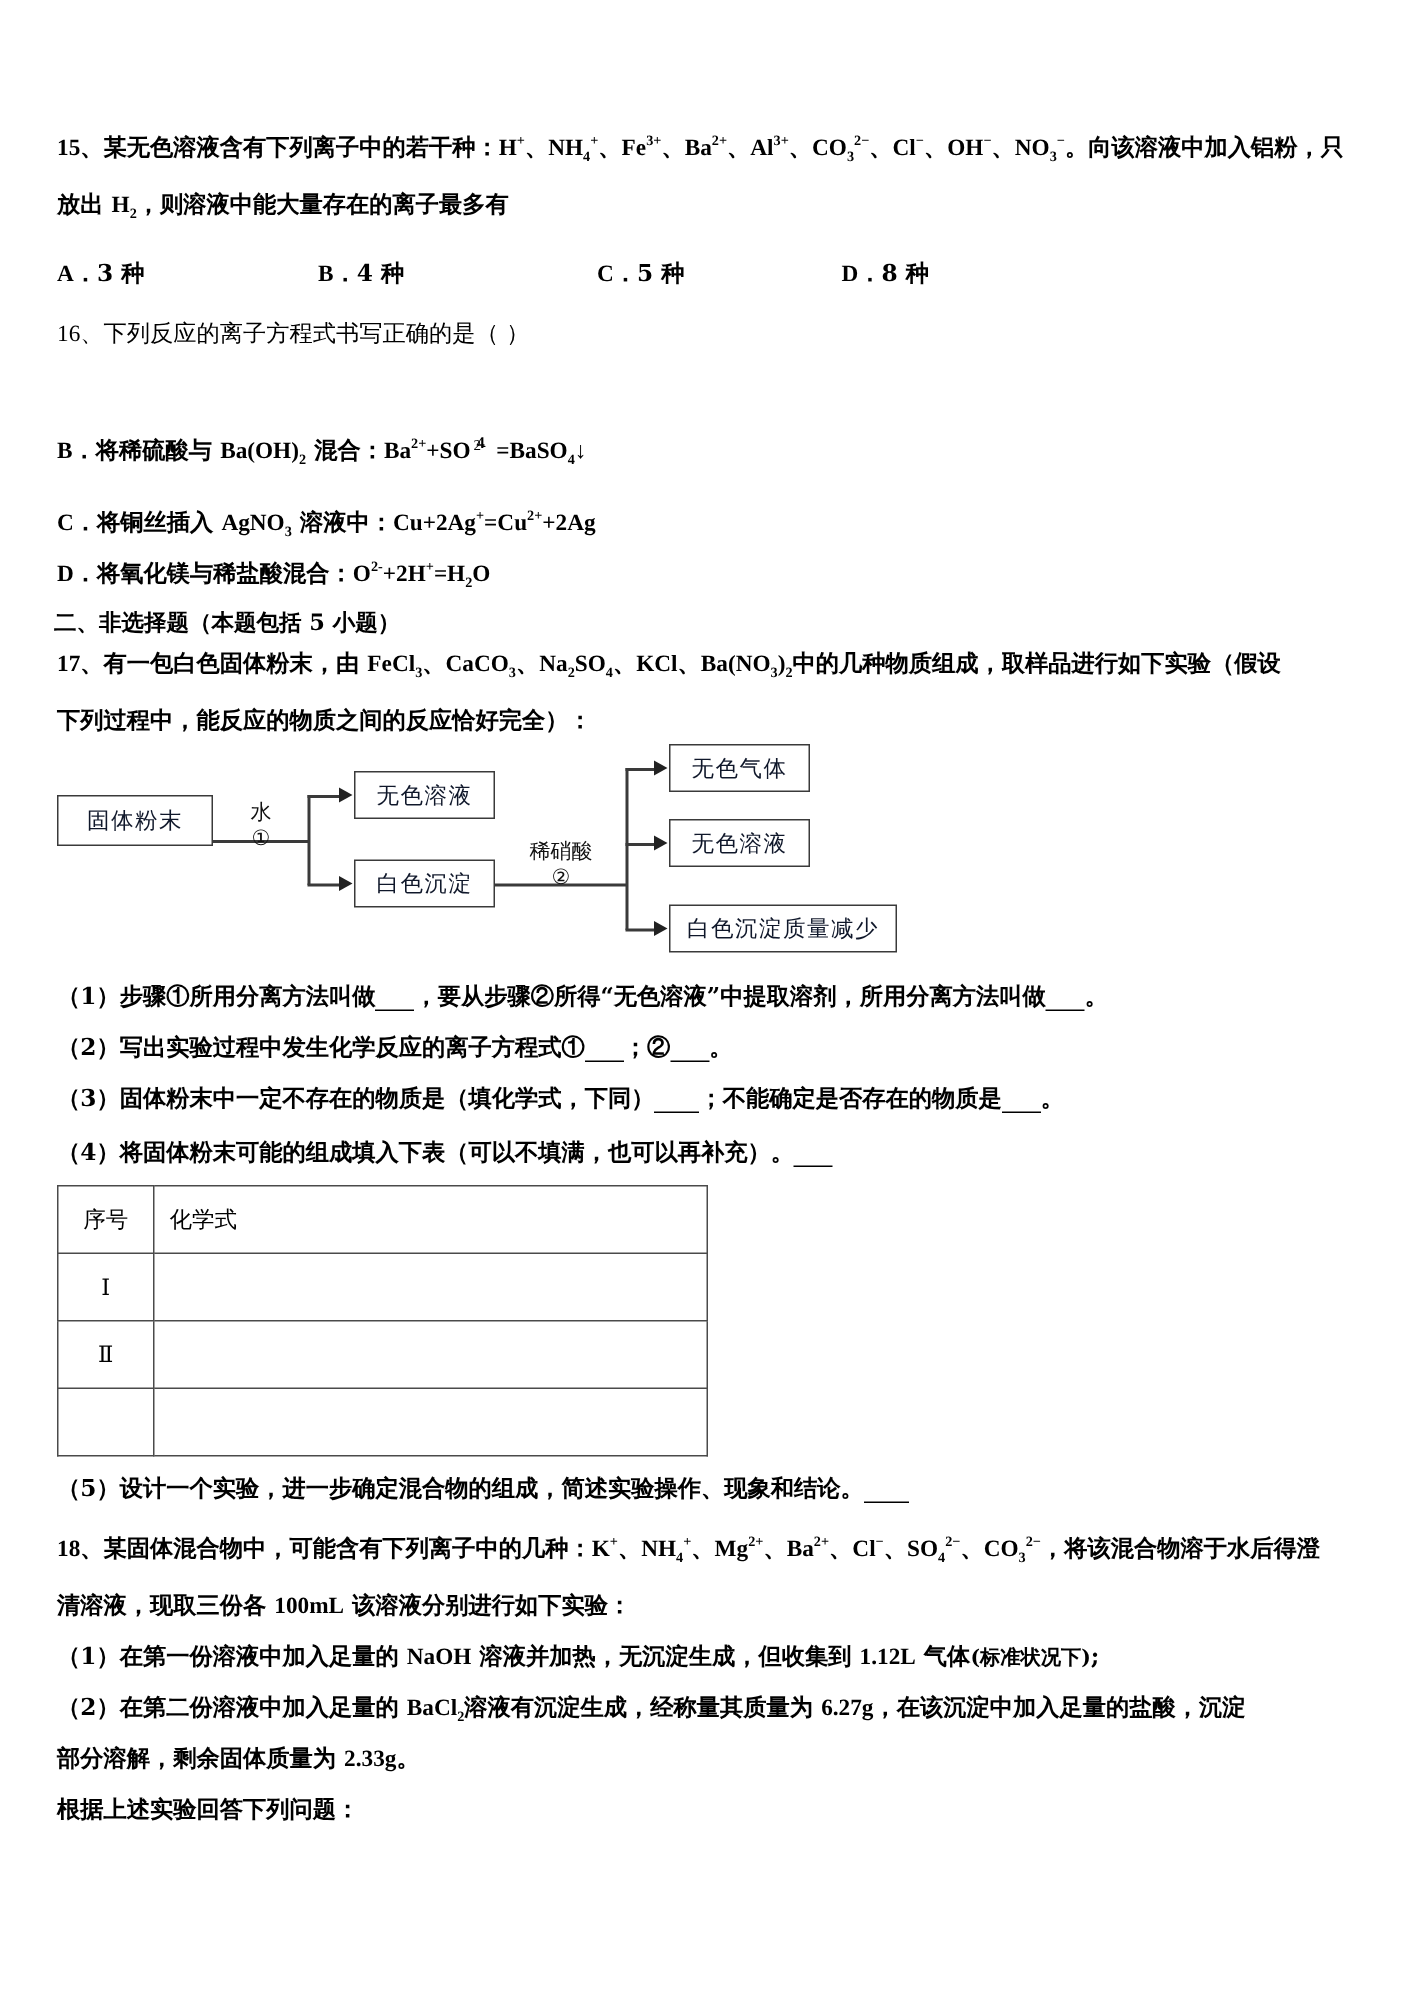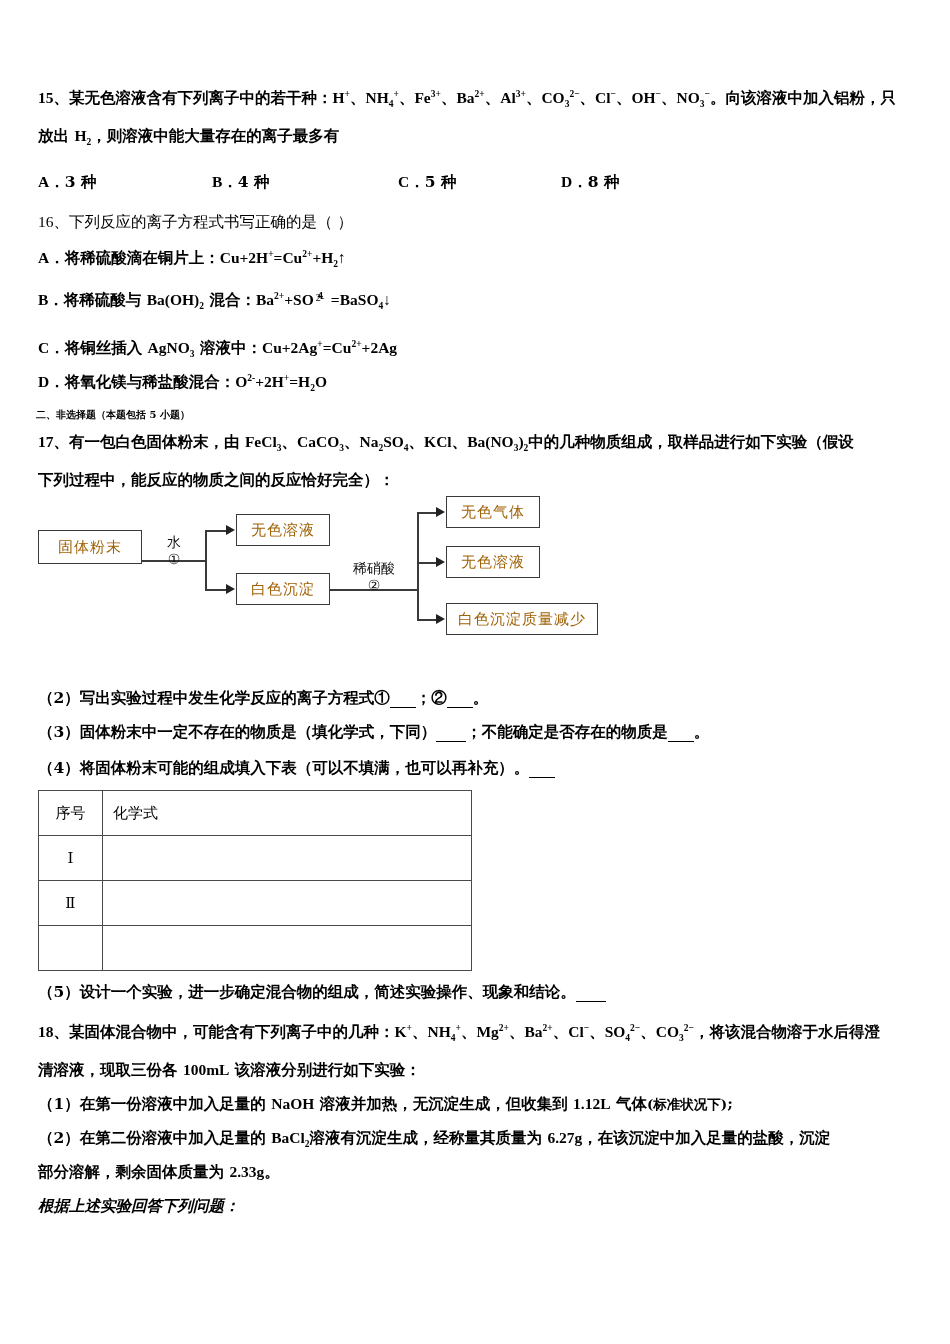--- a/index.html
+++ b/index.html
@@ -60,21 +60,21 @@
     width: 580px;
     height: 148px;
   }
   .fbox {
     position: absolute;
     border: 1.6px solid #3a3a3a;
     box-sizing: border-box;
     background: #ffffff;
     font-size: 15px;
     font-family: "DejaVu Serif", "Liberation Serif", serif;
-    color: #a16207;
+    color: #0f172a;
     display: flex;
     align-items: center;
     justify-content: center;
     white-space: nowrap;
     letter-spacing: 1px;
   }
   .fline {
     position: absolute;
     background: #3a3a3a;
   }
@@ -164,37 +164,34 @@
     <span class="lat">C．</span><span>5 种</span>
   </div>
   <div class="optrow" style="left:561px; top:172px;">
     <span class="lat">D．</span><span>8 种</span>
   </div>
 
   <div class="line" style="left:38px; top:212px;">
     <span class="qnum">16、</span><span>下列反应的离子方程式书写正确的是（   ）</span>
   </div>
 
-  <div class="line bold" style="left:38px; top:248px;">
-    <span class="lat">A．</span><span>将稀硫酸滴在铜片上：<span class="lat">Cu+2H<sup>+</sup>=Cu<sup>2+</sup>+H<sub>2</sub>↑</span></span>
-  </div>
 
   <div class="line bold" style="left:38px; top:290px;">
     <span class="lat">B．</span><span>将稀硫酸与 <span class="lat">Ba(OH)<sub>2</sub></span> 混合：<span class="lat">Ba<sup>2+</sup>+SO<span class="floatsup"><span>2-</span></span>&nbsp;<sup style="font-size:11px;">4</sup>&nbsp;&nbsp;=BaSO<sub>4</sub>↓</span></span>
   </div>
 
   <div class="line bold" style="left:38px; top:338px;">
     <span class="lat">C．</span><span>将铜丝插入 <span class="lat">AgNO<sub>3</sub></span> 溶液中：<span class="lat">Cu+2Ag<sup>+</sup>=Cu<sup>2+</sup>+2Ag</span></span>
   </div>
 
   <div class="line bold" style="left:38px; top:372px;">
     <span class="lat">D．</span><span>将氧化镁与稀盐酸混合：<span class="lat">O<sup>2-</sup>+2H<sup>+</sup>=H<sub>2</sub>O</span></span>
   </div>
 
-  <div class="line bold" style="left:36px; top:405px; font-size:10px;">二、非选择题（本题包括 5 小题）</div>
+  <div class="line bold" style="left:36px; top:405px; font-size:15px;">二、非选择题（本题包括 5 小题）</div>
 
   <div class="line bold" style="left:38px; top:432px;">
     <span class="qnum">17、</span>有一包白色固体粉末，由 <span class="lat">FeCl<sub>3</sub></span>、<span class="lat">CaCO<sub>3</sub></span>、<span class="lat">Na<sub>2</sub>SO<sub>4</sub></span>、<span class="lat">KCl</span>、<span class="lat">Ba(NO<sub>3</sub>)<sub>2</sub></span>中的几种物质组成，取样品进行如下实验（假设
   </div>
   <div class="line bold" style="left:38px; top:470px;">下列过程中，能反应的物质之间的反应恰好完全）：</div>
 
   <div class="flow">
 
     <div class="fbox" style="left:0px; top:38px; width:104px; height:34px;">固体粉末</div>
 
@@ -233,20 +230,23 @@
     <div class="farrow" style="left:398px; top:65px;"></div>
 
     <div class="fline h" style="left:379px; top:127px; width:22px;"></div>
     <div class="farrow" style="left:398px; top:122px;"></div>
 
     <div class="fbox" style="left:408px; top:4px; width:94px; height:32px;">无色气体</div>
     <div class="fbox" style="left:408px; top:54px; width:94px; height:32px;">无色溶液</div>
     <div class="fbox" style="left:408px; top:111px; width:152px; height:32px;">白色沉淀质量减少</div>
   </div>
 
+  <div class="line bold" style="left:38px; top:654px;">
+    （1）步骤①所用分离方法叫做<span class="blank"></span>，要从步骤②所得“无色溶液”中提取溶剂，所用分离方法叫做<span class="blank"></span>。
+  </div>
   <div class="line bold" style="left:38px; top:688px;">
     （2）写出实验过程中发生化学反应的离子方程式①<span class="blank"></span>；②<span class="blank"></span>。
   </div>
   <div class="line bold" style="left:38px; top:722px;">
     （3）固体粉末中一定不存在的物质是（填化学式，下同）<span class="blank lg"></span>；不能确定是否存在的物质是<span class="blank"></span>。
   </div>
   <div class="line bold" style="left:38px; top:758px;">
     （4）将固体粉末可能的组成填入下表（可以不填满，也可以再补充）。<span class="blank"></span>
   </div>
 
@@ -283,15 +283,15 @@
   </div>
   <div class="line bold" style="left:38px; top:1094px;">
     （1）在第一份溶液中加入足量的 <span class="lat">NaOH</span> 溶液并加热，无沉淀生成，但收集到 <span class="lat">1.12L</span> 气体<span style="font-size:13.5px;">(标准状况下)</span>;
   </div>
   <div class="line bold" style="left:38px; top:1128px;">
     （2）在第二份溶液中加入足量的 <span class="lat">BaCl<sub>2</sub></span>溶液有沉淀生成，经称量其质量为 <span class="lat">6.27g</span>，在该沉淀中加入足量的盐酸，沉淀
   </div>
   <div class="line bold" style="left:38px; top:1162px;">
     部分溶解，剩余固体质量为 <span class="lat">2.33g</span>。
   </div>
-  <div class="line bold" style="left:38px; top:1196px;font-style:italic;">根据上述实验回答下列问题：</div>
+  <div class="line bold" style="left:38px; top:1196px;">根据上述实验回答下列问题：</div>
 
 </div>
 
 </body></html>

